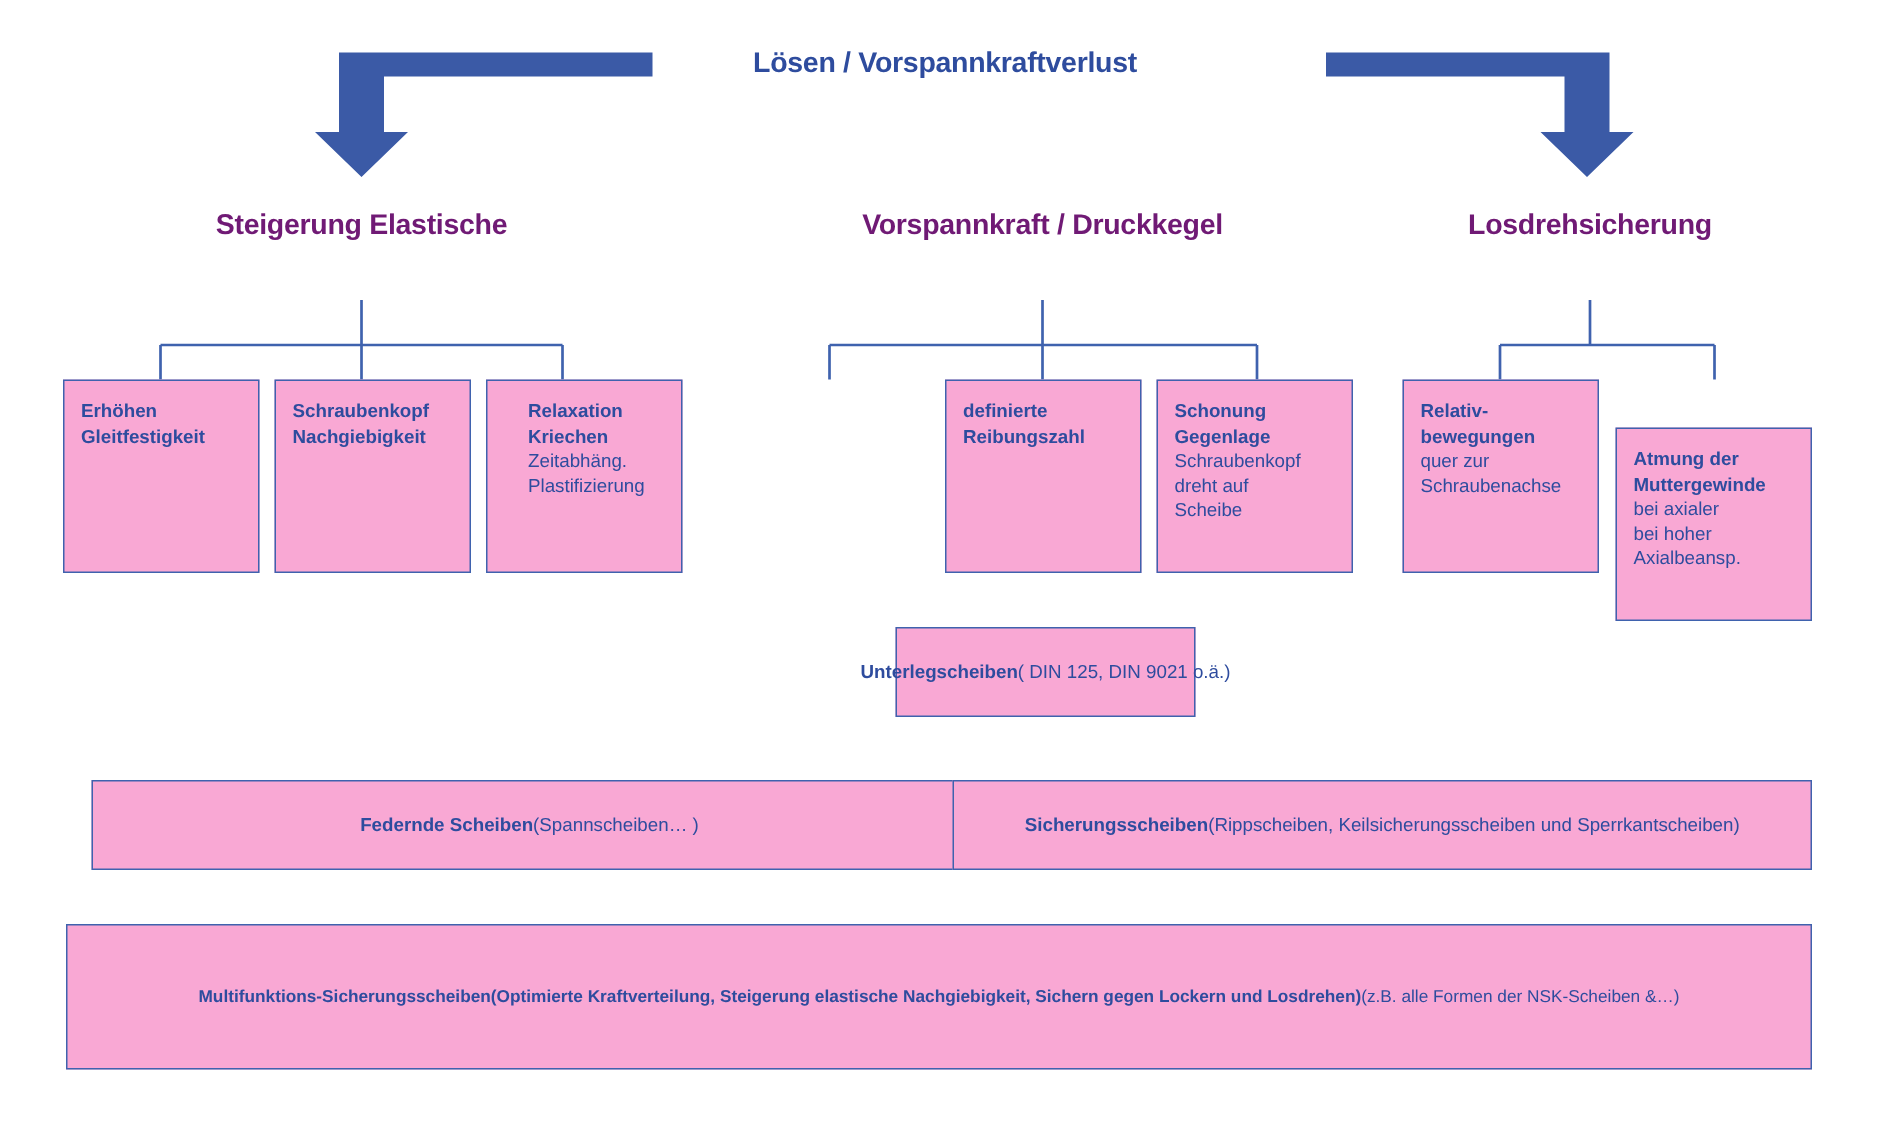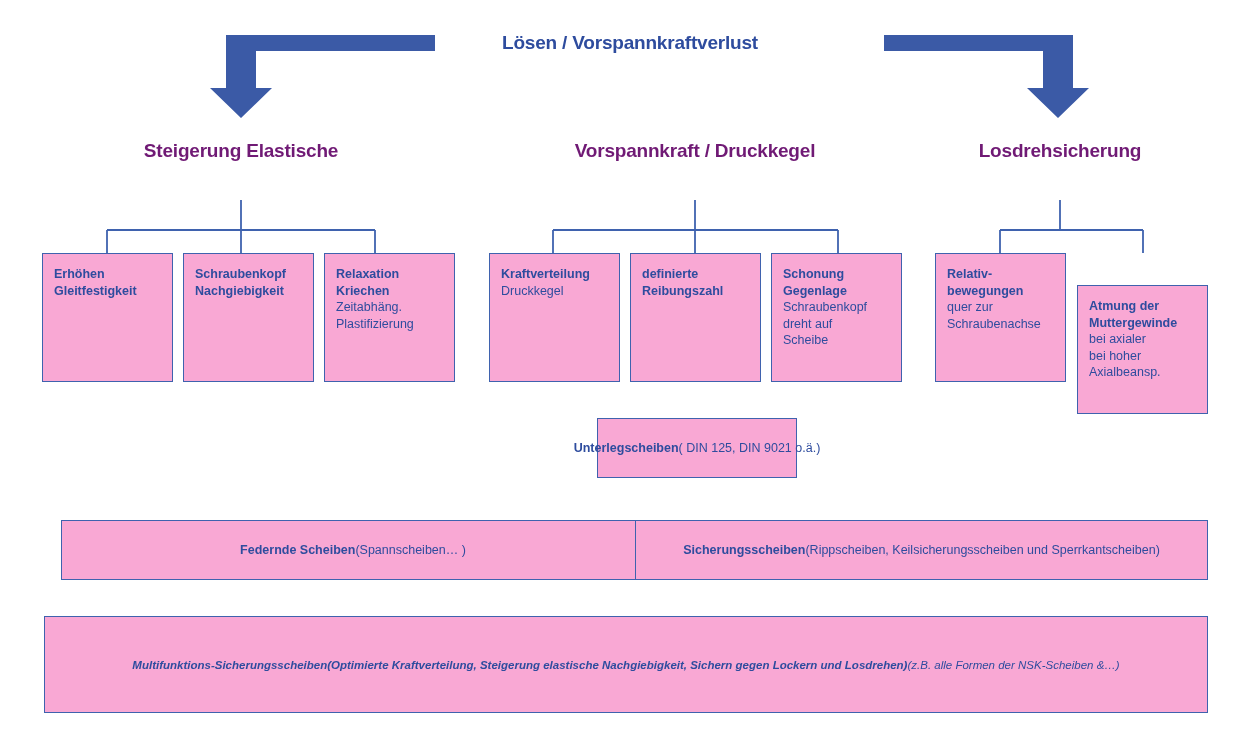--- a/index.html
+++ b/index.html
@@ -144,35 +144,29 @@
     </div>
   </div>
 
   <div class="box" style="left:183px; top:253px; width:131px; height:129px;">
     <div class="box-inner">
       <span class="ln-b">Schraubenkopf</span>
       <span class="ln-b">Nachgiebigkeit</span>
     </div>
   </div>
 
-  <div class="box" style="left:324px; top:253px; width:131px; height:129px;">
+  <div class="box" style="left:324px; top:253px; width:131px; height:129px;padding-left:16px;">
     <div class="box-inner">
       <span class="ln-b">Relaxation</span>
       <span class="ln-b">Kriechen</span>
       <span class="ln-r">Zeitabhäng.</span>
       <span class="ln-r">Plastifizierung</span>
     </div>
   </div>
 
-  <div class="box" style="left:489px; top:253px; width:131px; height:129px;">
-    <div class="box-inner">
-      <span class="ln-b">Kraftverteilung</span>
-      <span class="ln-r">Druckkegel</span>
-    </div>
-  </div>
 
   <div class="box" style="left:630px; top:253px; width:131px; height:129px;">
     <div class="box-inner">
       <span class="ln-b">definierte</span>
       <span class="ln-b">Reibungszahl</span>
     </div>
   </div>
 
   <div class="box" style="left:771px; top:253px; width:131px; height:129px;">
     <div class="box-inner">
@@ -217,21 +211,21 @@
     </div>
   </div>
 
   <div class="box centered" style="left:635px; top:520px; width:573px; height:60px;">
     <div class="box-inner">
       <span class="ln-b sz-12">Sicherungsscheiben</span>
       <span class="ln-r sz-12">(Rippscheiben, Keilsicherungsscheiben und Sperrkantscheiben)</span>
     </div>
   </div>
 
-  <div class="box centered" style="left:44px; top:616px; width:1164px; height:97px;font-style:italic;">
+  <div class="box centered" style="left:44px; top:616px; width:1164px; height:97px;">
     <div class="box-inner">
       <span class="ln-b sz-11">Multifunktions-Sicherungsscheiben</span>
       <span class="ln-b sz-11">(Optimierte Kraftverteilung, Steigerung elastische Nachgiebigkeit, Sichern gegen Lockern und Losdrehen)</span>
       <span class="ln-r sz-11">(z.B. alle Formen der NSK-Scheiben &amp;…)</span>
     </div>
   </div>
 
 </div>
 
 </body></html>

